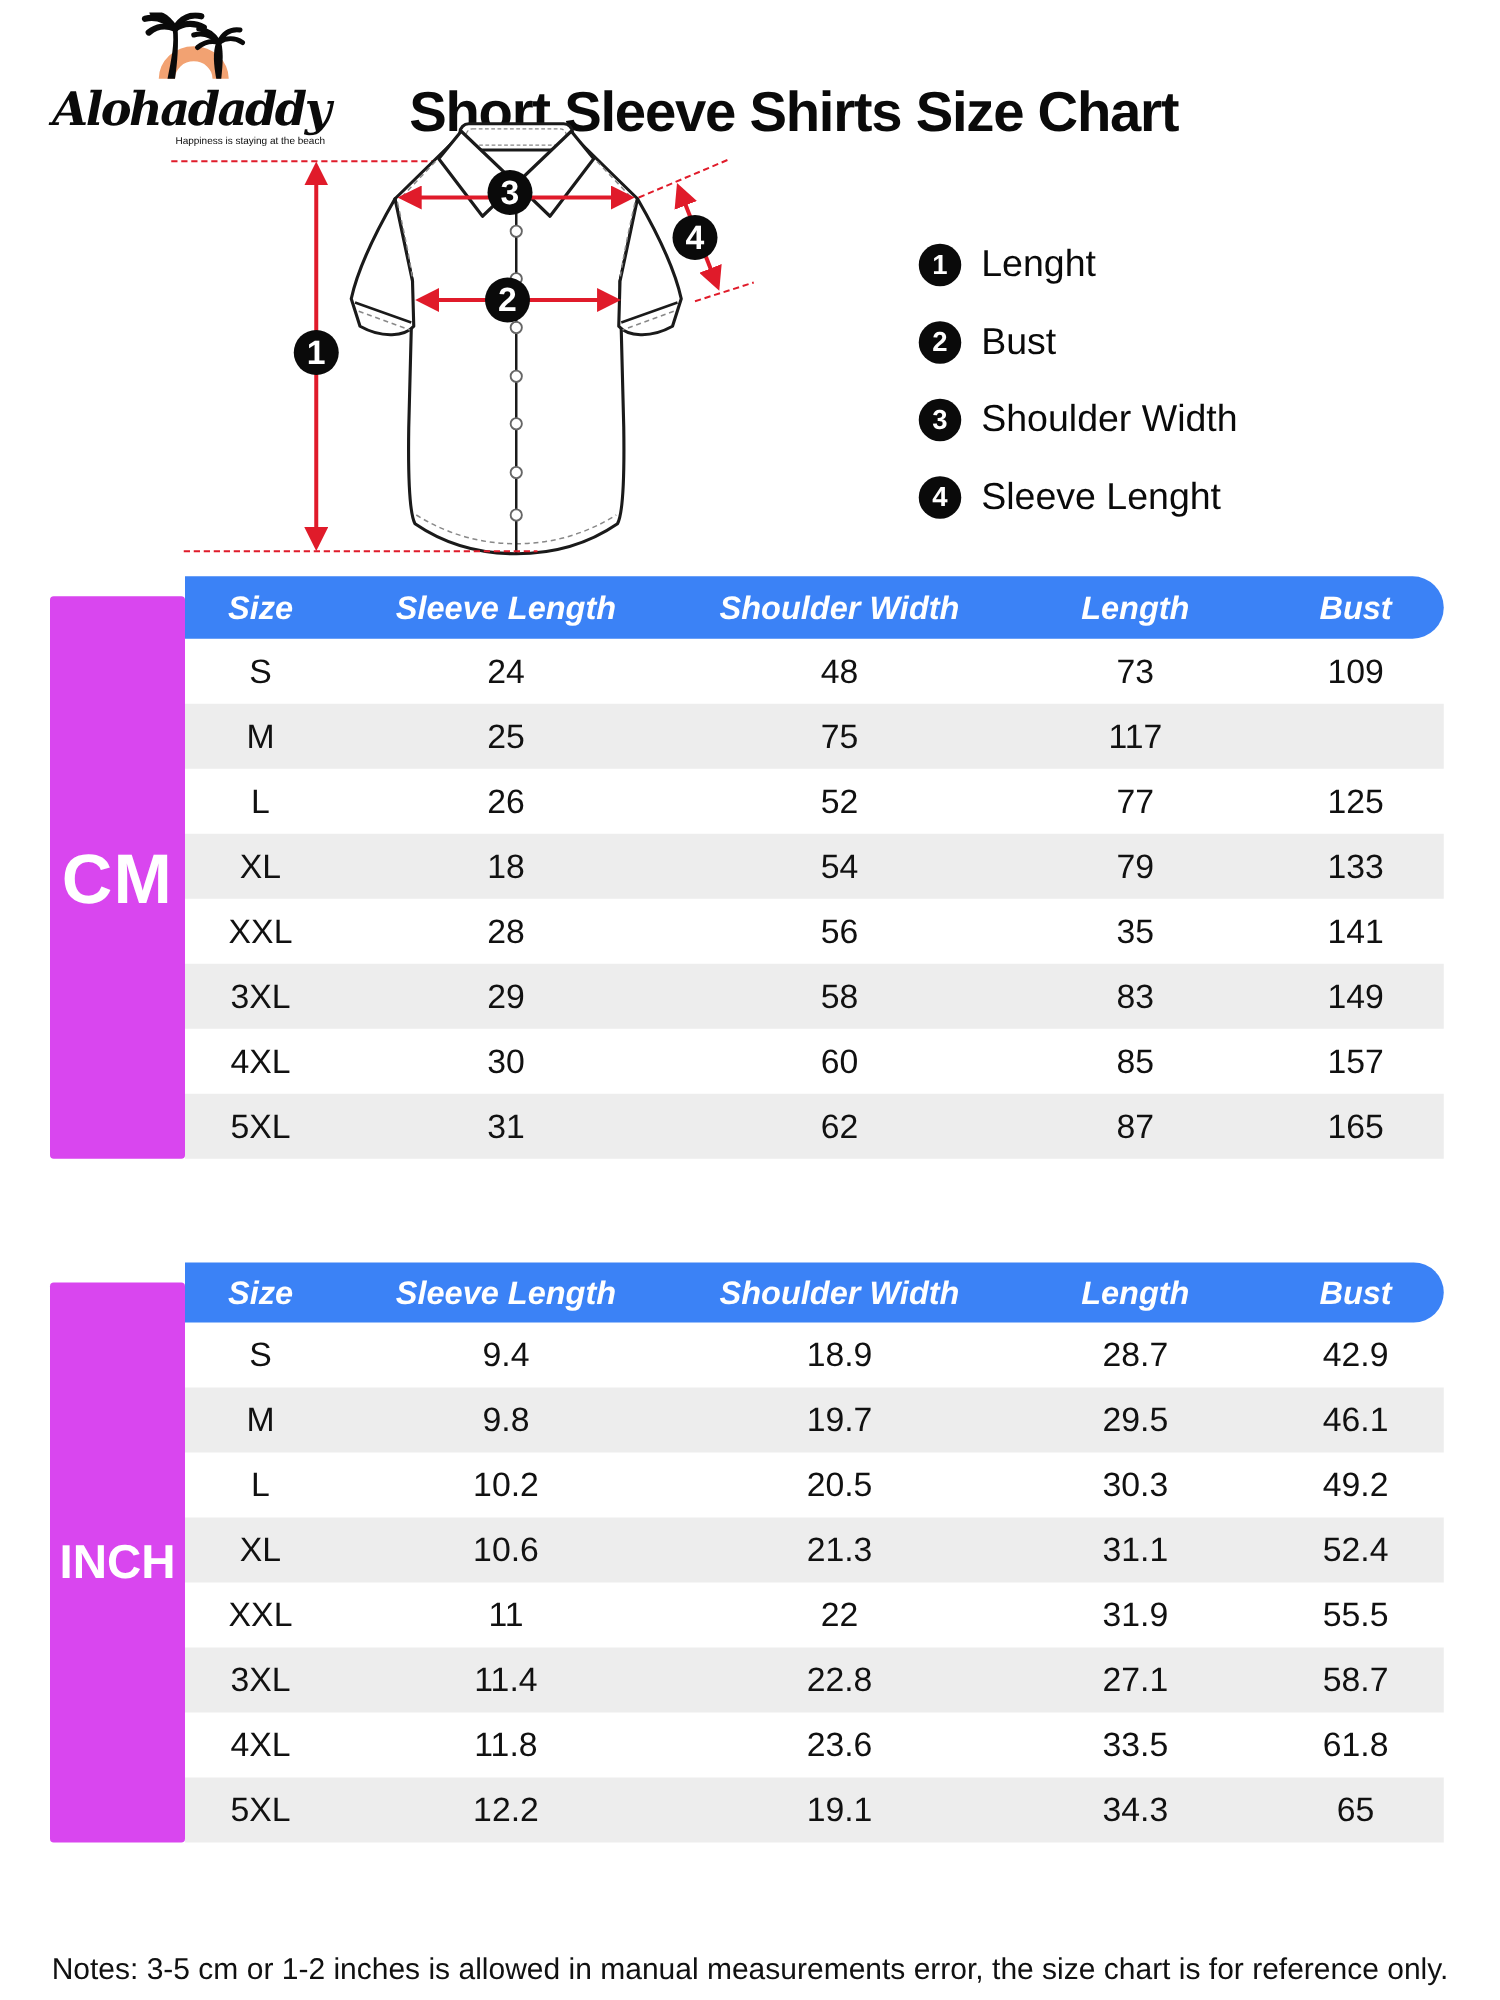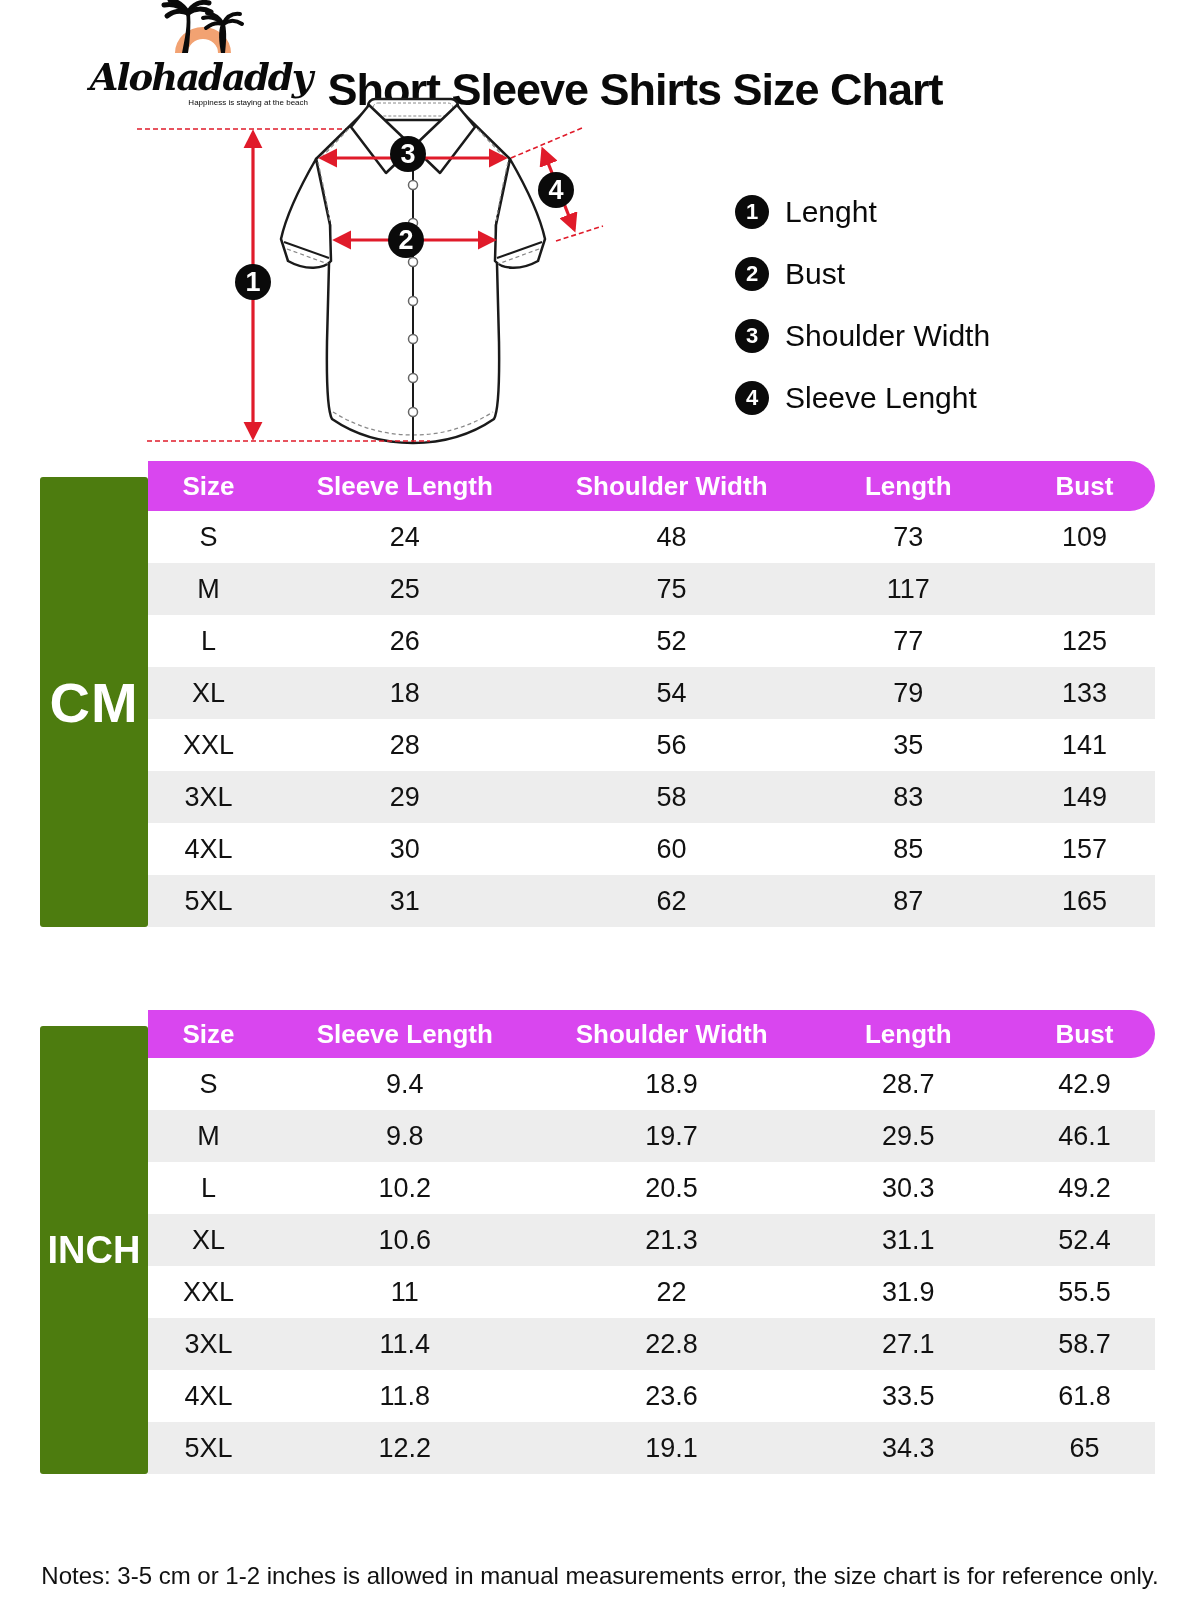--- a/index.html
+++ b/index.html
@@ -1,21 +1,21 @@
 <!DOCTYPE html>
 <html><head>
 <meta charset="utf-8">
 <style>
   html,body{margin:0;padding:0;}
   body{
     width:1200px;height:1600px;position:relative;background:#ffffff;
     font-family:"Liberation Sans", sans-serif;color:#111;overflow:hidden;
   }
   
-  .logo{position:absolute;left:35px;top:0;width:235px;text-align:center;margin-left:48px;}
+  .logo{position:absolute;left:35px;top:10px;width:235px;text-align:center;}
   .logo-mark{display:block;margin:0 auto;}
   .logo-brand{
     font-family:"DejaVu Serif", serif;font-style:italic;font-weight:bold;
     font-size:37px;line-height:1.05;color:#0a0a0a;letter-spacing:-2px;white-space:nowrap;
   }
   .logo-tagline{font-size:8px;color:#0a0a0a;text-align:right;padding-right:10px;margin-top:1px;}
   
   .title{
     position:absolute;top:34px;left:245px;width:780px;text-align:center;
     font-size:45px;font-weight:bold;color:#0a0a0a;letter-spacing:-1px;
@@ -29,29 +29,29 @@
   .legend-bullet{
     width:34px;height:34px;border-radius:50%;background:#0a0a0a;color:#fff;flex:0 0 34px;
     font-weight:bold;font-size:22px;display:flex;align-items:center;justify-content:center;
   }
   .legend-label{font-size:30px;color:#0a0a0a;}
   
   .size-table{position:absolute;left:40px;width:1115px;}
   #table-cm{top:461px;height:466px;}
   #table-inch{top:1010px;height:464px;}
   .unit-band{
-    position:absolute;left:0;top:16px;bottom:0;width:108px;background:#4d7c0f;
+    position:absolute;left:0;top:16px;bottom:0;width:108px;background:#d946ef;
     display:flex;align-items:center;justify-content:center;border-radius:3px;
   }
   .unit-label{color:#fff;font-weight:bold;font-size:56px;letter-spacing:1px;}
   #table-inch .unit-label{font-size:38px;letter-spacing:0;}
   .table-main{margin-left:108px;}
   .thead{
     display:grid;grid-template-columns:12% 27% 26% 21% 14%;
-    background:#d946ef;height:50px;border-radius:0 26px 26px 0;align-items:center;
+    background:#3b82f6;height:50px;border-radius:0 26px 26px 0;align-items:center;font-style:italic;
   }
   #table-inch .thead{height:48px;}
   .th{color:#fff;font-weight:bold;font-size:26px;text-align:center;}
   .tr{display:grid;grid-template-columns:12% 27% 26% 21% 14%;height:52px;align-items:center;}
   .tr.stripe{background:#ededed;}
   .td{text-align:center;font-size:27px;color:#111;}
   
   .note{position:absolute;top:1538px;left:0;right:0;text-align:center;font-size:24px;color:#111;}
 </style>
 </head>

